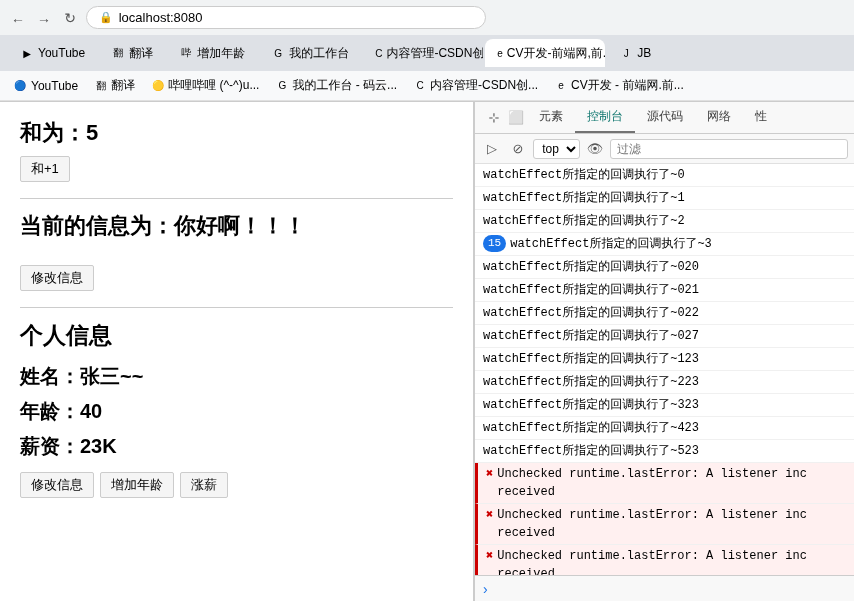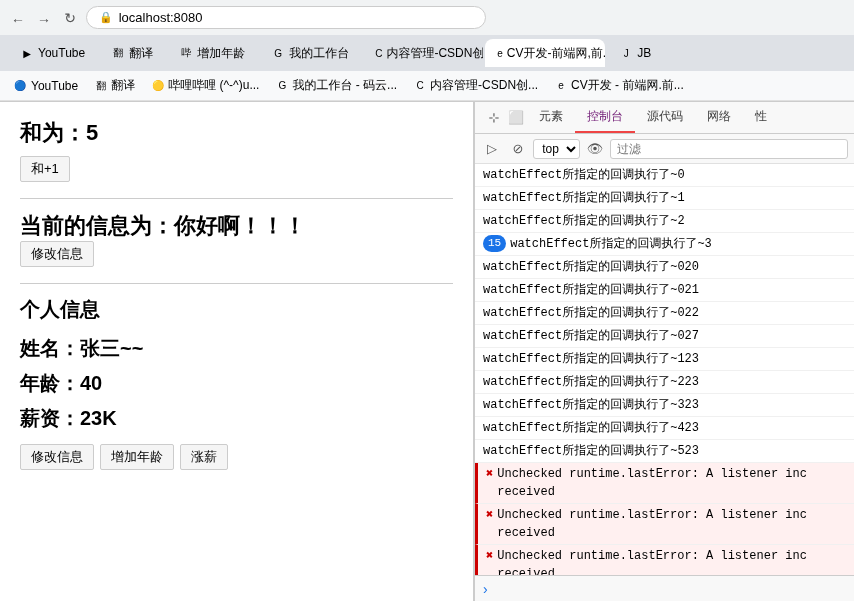--- a/index.html
+++ b/index.html
@@ -25,31 +25,31 @@
     
     .main-area { display: flex; flex: 1; overflow: hidden; }
 
     
     .page-content { flex: 1; padding: 16px 20px; overflow-y: auto; border-right: 1px solid #ccc; }
     .sum-section { margin-bottom: 16px; }
     .sum-title { font-size: 22px; font-weight: bold; margin-bottom: 8px; }
     .btn { border: 1px solid #ccc; background: #f5f5f5; padding: 3px 10px; font-size: 13px; cursor: pointer; border-radius: 2px; }
     .divider { border: none; border-top: 1px solid #ccc; margin: 12px 0; }
     .msg-section { margin-bottom: 16px; }
-    .msg-title { font-size: 22px; font-weight: bold; margin-bottom: 0; }
+    .msg-title { font-size: 22px; font-weight: bold; margin-bottom: 24px; }
     .person-section { margin-top: 8px; }
-    .section-title { font-size: 20px; font-weight: bold; margin-bottom: 12px; }
+    .section-title { font-size: 23px; font-weight: bold; margin-bottom: 12px; }
     .person-field { font-size: 20px; font-weight: bold; margin-bottom: 8px; }
     .person-actions { display: flex; gap: 6px; margin-top: 12px; }
 
     
     .devtools { width: 380px; display: flex; flex-direction: column; background: #fff; border-left: 1px solid #ccc; font-size: 12px; }
     .devtools-tabs { display: flex; align-items: center; border-bottom: 1px solid #ccc; background: #f8f8f8; padding: 0 4px; height: 32px; gap: 0; }
     .devtools-tab { padding: 6px 12px; font-size: 12px; cursor: pointer; border-bottom: 2px solid transparent; color: #404040; white-space: nowrap; }
-    .devtools-tab.active { color: #701a75; border-bottom: 2px solid #ef4444; }
+    .devtools-tab.active { color: #0f766e; border-bottom: 2px solid #737373; }
     .devtools-toolbar { display: flex; align-items: center; padding: 4px 6px; gap: 4px; border-bottom: 1px solid #e0e0e0; background: #f8f8f8; height: 30px; }
     .toolbar-btn { width: 22px; height: 22px; display: flex; align-items: center; justify-content: center; cursor: pointer; border-radius: 3px; color: #555; font-size: 13px; border: none; background: none; }
     .toolbar-select { border: 1px solid #ccc; border-radius: 3px; padding: 1px 4px; font-size: 12px; cursor: pointer; background: #fff; text-align: center; }
     .filter-input { flex: 1; border: 1px solid #ccc; border-radius: 3px; padding: 1px 6px; font-size: 12px; height: 20px; }
 
     .devtools-console { flex: 1; overflow-y: auto; font-family: 'Courier New', monospace; font-size: 12px; }
     .console-row { display: flex; align-items: flex-start; padding: 2px 4px 2px 8px; border-bottom: 1px solid #f0f0f0; line-height: 1.5; color: #333; }
     .console-row.error { background: #fff0f0; color: #c00; border-left: 3px solid #c00; }
     .error-icon { color: #c00; margin-right: 4px; font-size: 12px; }
     .badge { background: #1a73e8; color: #fff; border-radius: 10px; padding: 0 5px; font-size: 11px; min-width: 16px; text-align: center; margin-right: 4px; display: inline-block; }

